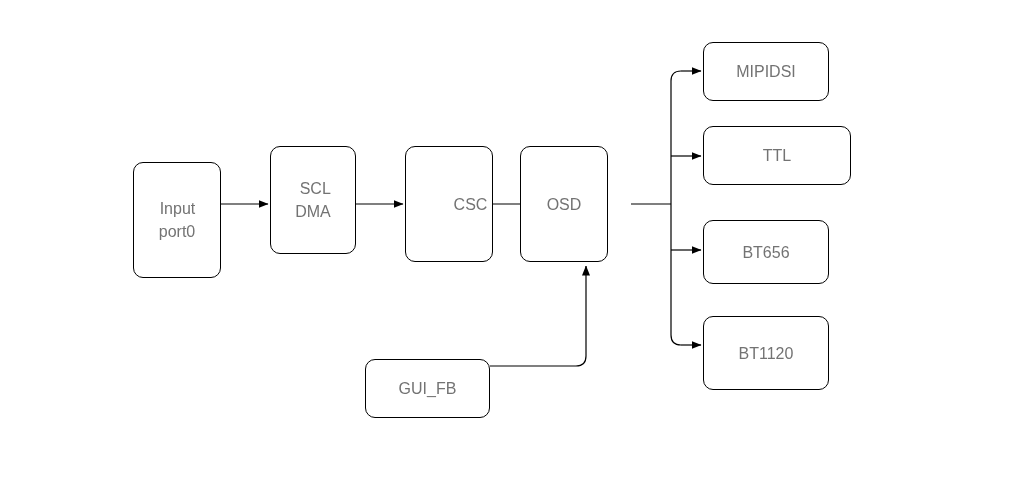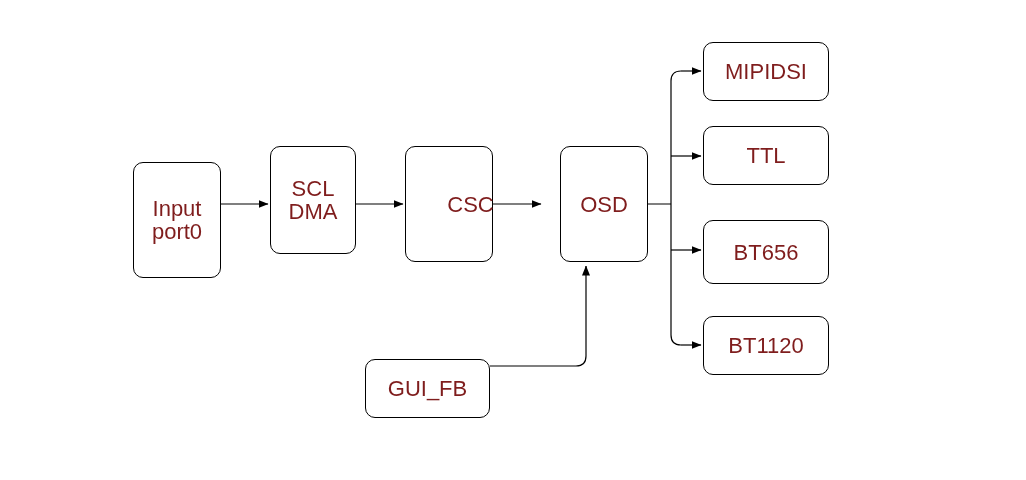--- a/index.html
+++ b/index.html
@@ -28,24 +28,25 @@
     box-sizing: border-box;
     border: 1px solid #000000;
     border-radius: 10px;
     background: #ffffff;
     display: flex;
     align-items: center;
     justify-content: center;
     text-align: center;
   }
   .node .label {
-    font-size: 22px;
+    font-size: 16px;
     line-height: 23px;
-    color: #7f1d1d;
+    color: #737373;
     white-space: pre-line;
+    text-align: right;
   }
 </style>
 </head>
 <body>
 
 <div id="canvas">
 
   <svg id="wires" width="1026" height="480" viewBox="0 0 1026 480" xmlns="http://www.w3.org/2000/svg">
     <defs>
       <marker id="arrowhead" markerWidth="10" markerHeight="8" refX="9.5" refY="4" orient="auto" markerUnits="userSpaceOnUse">
@@ -84,37 +85,37 @@
 
   <div class="node" style="left:270px; top:146px; width:86px; height:108px;">
     <span class="label">SCL
 DMA</span>
   </div>
 
   <div class="node" style="left:405px; top:146px; width:88px; height:116px;padding-left:43px;">
     <span class="label">CSC</span>
   </div>
 
-  <div class="node" style="left:560px; top:146px; width:88px; height:116px;">
+  <div class="node" style="left:520px; top:146px; width:88px; height:116px;">
     <span class="label">OSD</span>
   </div>
 
   <div class="node" style="left:365px; top:337px; width:125px; height:59px;margin-top:22px;">
     <span class="label">GUI_FB</span>
   </div>
 
   <div class="node" style="left:703px; top:42px; width:126px; height:59px;">
     <span class="label">MIPIDSI</span>
   </div>
 
-  <div class="node" style="left:703px; top:126px; width:126px; height:59px;">
+  <div class="node" style="left:703px; top:126px; width:148px; height:59px;">
     <span class="label">TTL</span>
   </div>
 
   <div class="node" style="left:703px; top:220px; width:126px; height:64px;">
     <span class="label">BT656</span>
   </div>
 
-  <div class="node" style="left:703px; top:316px; width:126px; height:59px;">
+  <div class="node" style="left:703px; top:316px; width:126px; height:74px;">
     <span class="label">BT1120</span>
   </div>
 
 </div>
 
 </body></html>

